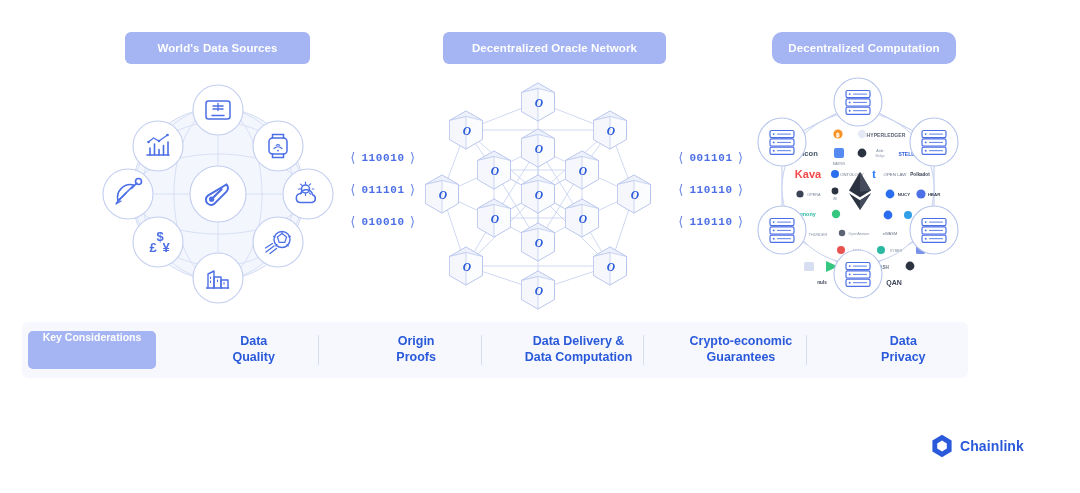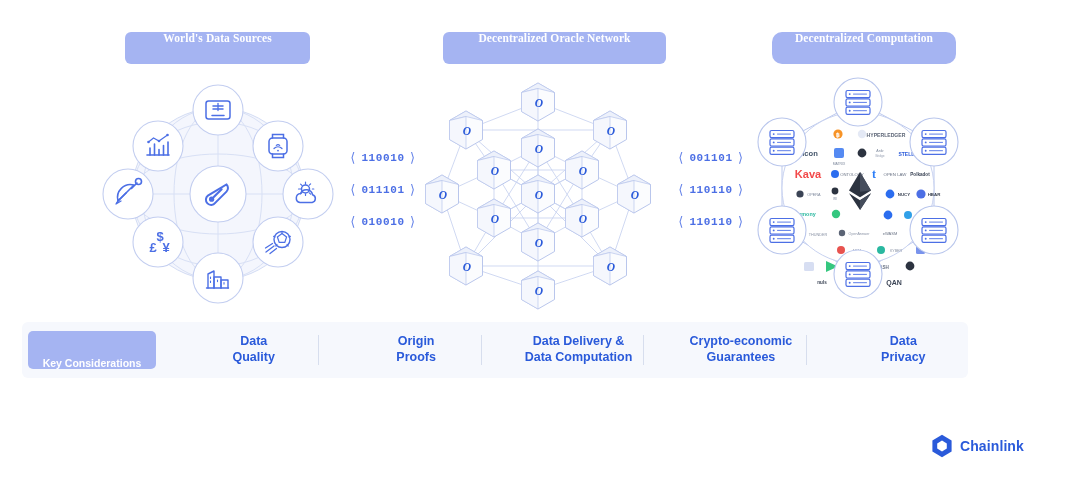--- a/index.html
+++ b/index.html
@@ -8,23 +8,23 @@
     width:1080px;height:493px;background:#ffffff;
     font-family:"Liberation Sans","DejaVu Sans",sans-serif;
     overflow:hidden;position:relative;
   }
   .stage{position:absolute;left:0;top:0;width:1080px;height:493px;}
 
   
   .pill{
     position:absolute;height:32px;border-radius:6px;
     background:#A5B4F2;color:#ffffff;
-    display:flex;align-items:flex-start;justify-content:center;
+    display:flex;align-items:center;justify-content:center;
     font-size:11.5px;font-weight:700;letter-spacing:.1px;
-    white-space:nowrap;padding:0 30px;box-sizing:border-box;font-family:Liberation Serif, serif;
+    white-space:nowrap;padding:0 30px;box-sizing:border-box;
   }
   #pill0{left:125px;top:32px;width:185px;}
   #pill1{left:443px;top:32px;width:223px;}
   #pill2{left:772px;top:32px;width:184px;border-radius:10px;}
 
   
   .panel{position:absolute;top:78px;width:240px;height:230px;}
   #panel0{left:98px;}
   #panel1{left:418px;}
   #panel2{left:738px;}
@@ -45,21 +45,21 @@
 
   
   .keybar{
     position:absolute;left:22px;top:322px;width:946px;height:56px;
     background:#F6F8FD;border-radius:6px;display:flex;align-items:center;
     box-sizing:border-box;
   }
   .keyactive{
     margin-left:6px;width:128px;height:38px;flex:0 0 auto;
     background:#A5B4F2;border-radius:5px;color:#ffffff;
-    display:flex;align-items:flex-end;justify-content:center;
+    display:flex;align-items:flex-start;justify-content:center;
     font-size:10.5px;font-weight:700;white-space:nowrap;
   }
   .keyitems{flex:1 1 auto;display:flex;align-items:stretch;height:38px;}
   .keycell{
     flex:1 1 0;display:flex;flex-direction:column;align-items:center;
     justify-content:center;position:relative;
     color:#2A5ADA;font-size:12.5px;font-weight:700;line-height:1.25;
     text-align:center;white-space:nowrap;padding-left:33px;
   }
   .keycell + .keycell::before{

